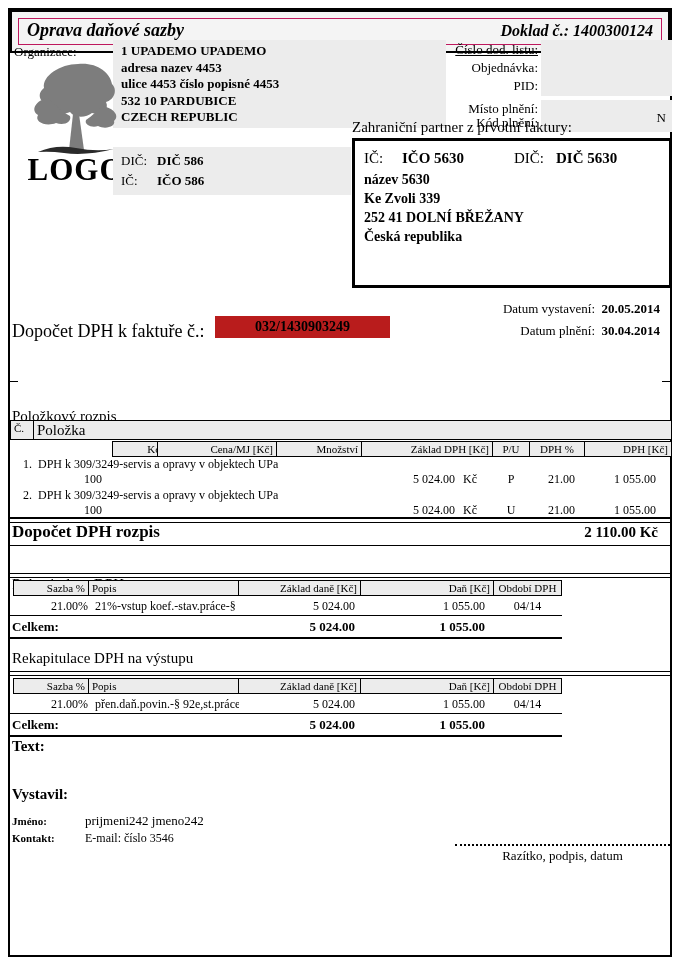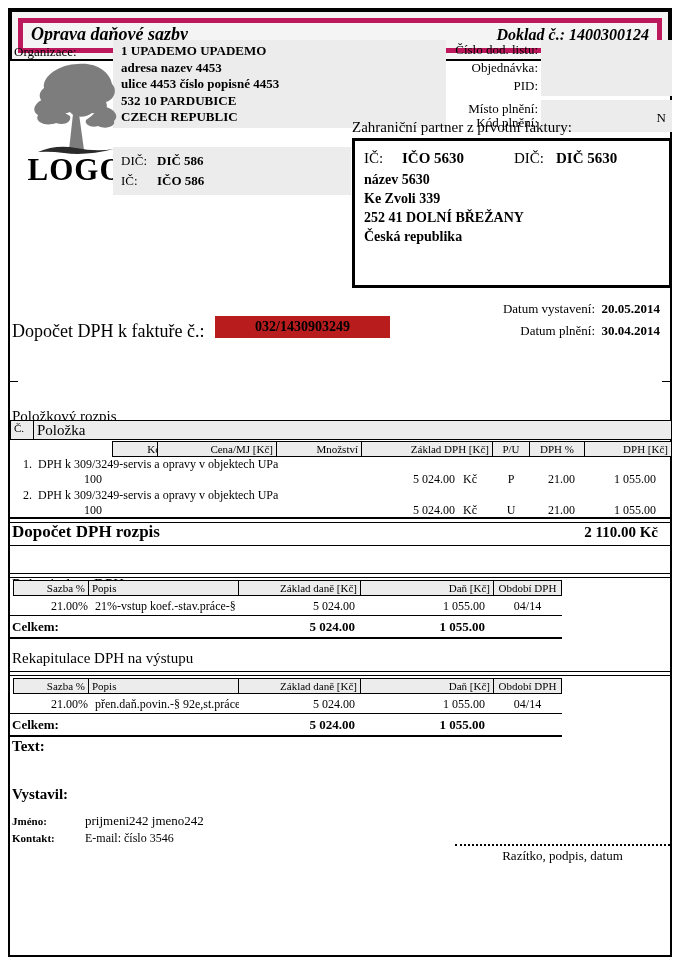--- a/index.html
+++ b/index.html
@@ -3,21 +3,21 @@
 <meta charset="utf-8">
 <style>
   html,body{margin:0;padding:0;background:#ffffff;}
   .page{position:relative;width:680px;height:965px;background:#ffffff;
         font-family:"Liberation Serif", serif;color:#000;overflow:hidden;}
   .frame{position:absolute;left:8px;top:8px;right:8px;bottom:8px;border:2px solid #000;}
 
   
   .titlebar{position:absolute;left:10px;top:10px;width:660px;box-sizing:border-box;
             border:2px solid #000;background:#f4f4f4;}
-  .titlebar-inner{border:5px solid #be185d;margin:6px;padding:1px 8px 3px 8px;
+  .titlebar-inner{border:1px solid #be185d;margin:6px;padding:1px 8px 3px 8px;
             display:flex;justify-content:space-between;align-items:baseline;background:#f4f4f4;}
   .doc-title{font-size:18px;font-weight:bold;font-style:italic;}
   .doc-number{font-size:16px;font-weight:bold;font-style:italic;}
   .panel{background:#ececec;}
 
   .org-label{position:absolute;left:14px;top:44px;font-size:13px;}
   .address-block{position:absolute;left:113px;top:40px;width:333px;height:88px;
                  box-sizing:border-box;padding:3px 8px;background:#ececec;}
   .address-block div{font-weight:bold;font-size:13px;line-height:16.5px;}
 
@@ -101,21 +101,21 @@
   <div class="address-block panel">
     <div>1 UPADEMO UPADEMO</div>
     <div>adresa nazev 4453</div>
     <div>ulice 4453 číslo popisné 4453</div>
     <div>532 10 PARDUBICE</div>
     <div>CZECH REPUBLIC</div>
   </div>
 
   <div class="rf-box" style="top:40px;height:56px;"></div>
   <div class="rf-box" style="top:100px;height:32px;"></div>
-  <div class="rf-label" style="top:42px;">Číslo dod. listu:</div>
+  <div class="rf-label" style="top:42px;text-decoration:underline;">Číslo dod. listu:</div>
   <div class="rf-label" style="top:60px;">Objednávka:</div>
   <div class="rf-label" style="top:78px;">PID:</div>
   <div class="rf-label" style="top:101px;">Místo plnění:</div>
   <div class="rf-label" style="top:115px;">Kód plnění:</div>
   <div class="rf-n">N</div>
 
   <div class="logo-tree">
     <svg viewBox="0 0 100 98" width="100" height="98" xmlns="http://www.w3.org/2000/svg">
       <g fill="#7d7d7d">
         <path d="M52 4 C70 2 84 12 86 24 C92 30 88 40 80 42 C84 50 74 56 66 53 C60 58 48 58 44 52 C34 56 24 52 24 44 C14 44 10 34 18 28 C16 16 34 4 52 4 Z"></path>

